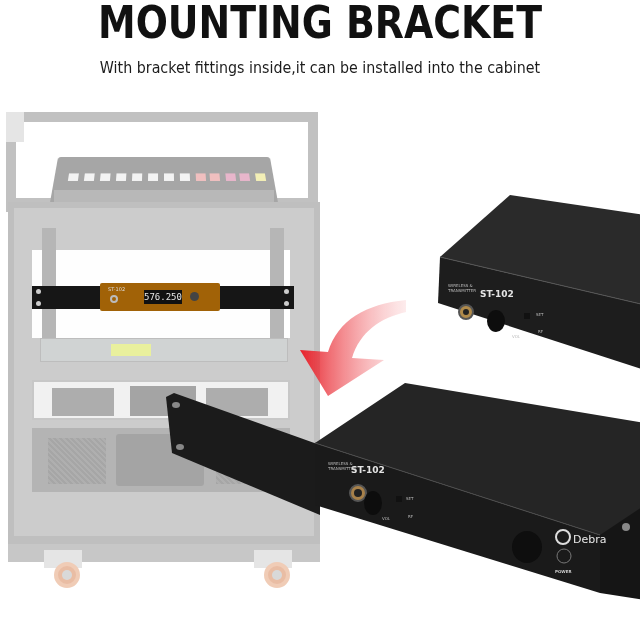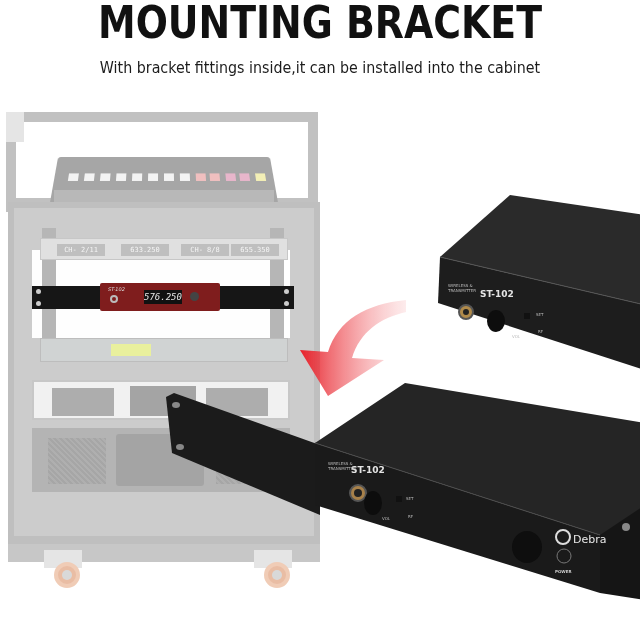--- a/index.html
+++ b/index.html
@@ -44,21 +44,21 @@
   .big-center { position:absolute; left:84px; top:6px; width:88px; height:52px; background:#5a5a5a; border-radius: 3px; }
   .cab-bottom { position:absolute; left: 8px; top: 430px; width: 312px; height: 22px; background:#9a9a9a; border-top:4px solid #8a8a8a; }
   .wheel { position:absolute; top: 440px; width: 38px; height: 38px; }
   .wheel .bracket { position:absolute; left:0; top:0; width:38px; height:18px; background:#cfcfcf; }
   .wheel .tire { position:absolute; left:10px; top:12px; width:26px; height:26px; border-radius:50%; background:#d8875a; border:4px solid #e4a27b; }
   .wheel .tire::after { content:""; position:absolute; left:4px; top:4px; width:10px; height:10px; border-radius:50%; background:#bbb; }
 
   
   .installed-bracket { position:absolute; left: 32px; top: 286px; width: 262px; height: 23px; background:#161616; }
   .installed-bracket .screw { position:absolute; width:5px; height:5px; border-radius:50%; background:#ccc; }
-  .installed-device { position:absolute; left: 100px; top: 283px; width: 120px; height: 28px; background:#7f1d1d; border-radius:2px;font-style:italic; }
+  .installed-device { position:absolute; left: 100px; top: 283px; width: 120px; height: 28px; background:#a16207; border-radius:2px; }
   .installed-device .label { position:absolute; left: 8px; top:3px; color:#ddd; font-size:5px; font-family:"DejaVu Sans", sans-serif; }
   .installed-device .lcd { position:absolute; left:44px; top:7px; width:38px; height:14px; background:#111; color:#e6e6e6; font-size:9px; line-height:14px; font-family:"DejaVu Sans Mono", monospace; text-align:center; }
   .installed-device .knob { position:absolute; left: 90px; top: 9px; width:9px; height:9px; border-radius:50%; background:#444; }
   .installed-device .jack { position:absolute; left: 10px; top: 12px; width:8px; height:8px; border-radius:50%; border:2px solid #bbb; }
 
   
   .arrow { position:absolute; left: 296px; top: 300px; width: 110px; height: 100px; }
 
   
   .dev-top { position:absolute; left: 430px; top: 195px; width: 215px; height: 175px; }
@@ -90,26 +90,20 @@
     <div class="mixer-strip pink" style="left:186px"></div>
     <div class="mixer-strip yellow" style="left:202px"></div>
   </div>
   <div class="mixer-base"></div>
 
   <div class="cab-body"></div>
   <div class="rack-bay bay-white" style="top:140px;height:88px;"></div>
   <div class="rack-rail" style="left:42px"></div>
   <div class="rack-rail" style="left:270px"></div>
 
-  <div class="unit-receiver">
-    <div class="lcd" style="left:16px">CH- 2/11</div>
-    <div class="lcd" style="left:80px">633.250</div>
-    <div class="lcd" style="left:140px">CH- 8/8</div>
-    <div class="lcd" style="left:190px">655.350</div>
-  </div>
 
   <div class="unit-crossover">
     <div class="lcd"></div>
   </div>
 
   <div class="unit-amp">
     <div class="amp-grill" style="left:18px"></div>
     <div class="amp-center"></div>
     <div class="amp-grill" style="left:172px"></div>
   </div>

